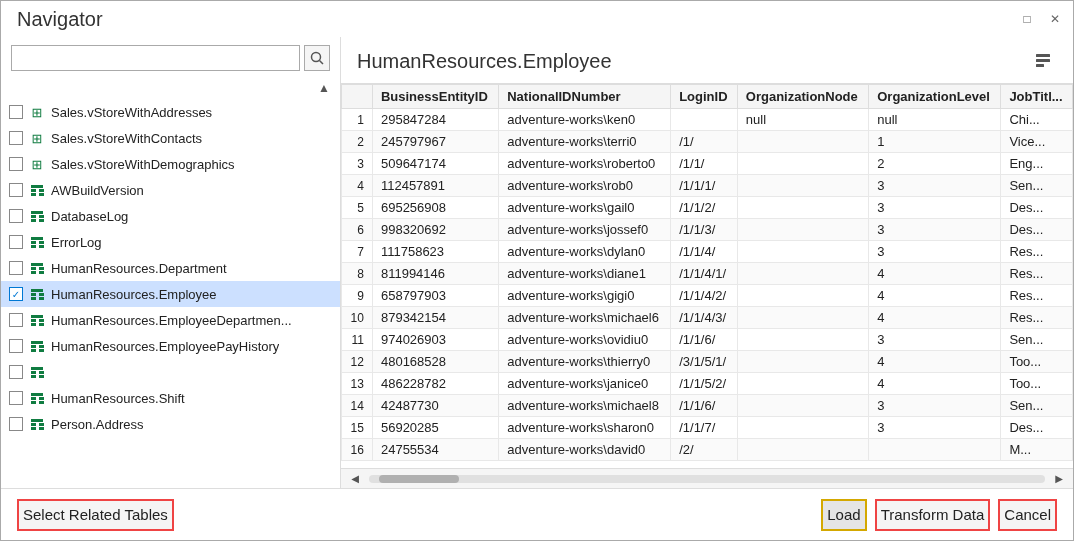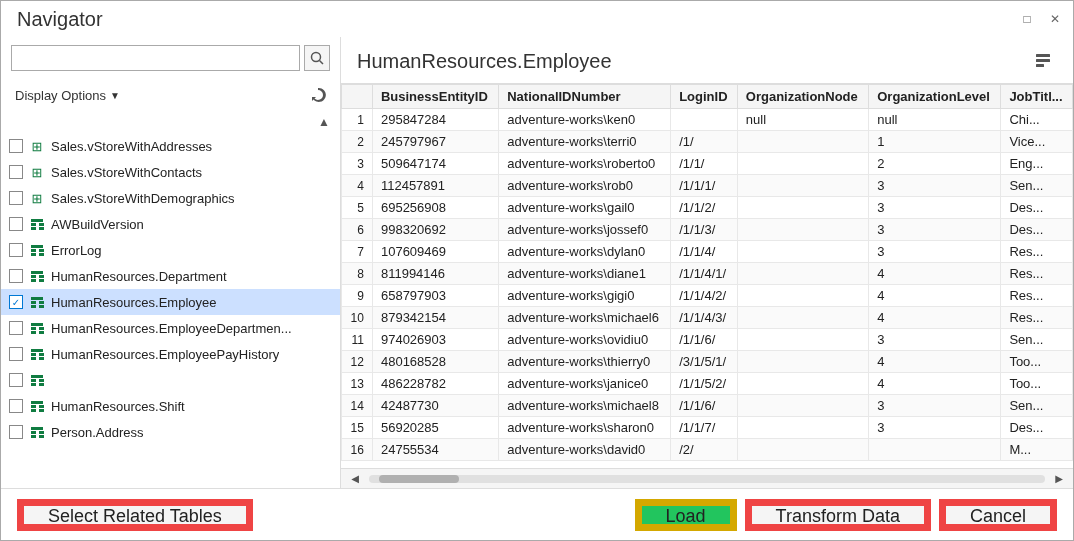--- a/index.html
+++ b/index.html
@@ -297,29 +297,29 @@
       display: flex;
       align-items: center;
       justify-content: space-between;
       padding: 0 16px;
       background: #fff;
     }
     .footer-left { display: flex; align-items: center; }
     .footer-right { display: flex; align-items: center; gap: 8px; }
     .btn {
       height: 32px;
-      padding: 0 24px;
-      border: 7px solid #ef4444;
+      padding: 0 4px;
+      border: 2px solid #ef4444;
       background: #f5f5f5;
       cursor: pointer;
-      font-size: 18px;
+      font-size: 15px;
       color: #222;
     }
     .btn-primary {
-      background: #22c55e;
+      background: #e5e5e5;
       border-color: #d4a800;
       color: #222;
       font-weight: 500;
     }
     .data-table-container::-webkit-scrollbar { width: 10px; height: 10px; }
     .data-table-container::-webkit-scrollbar-track { background: #f0f0f0; }
     .data-table-container::-webkit-scrollbar-thumb { background: #c0c0c0; }
   </style>
 </head>
 <body>
@@ -341,31 +341,20 @@
       <div class="search-bar">
         <input class="search-input" type="text" placeholder="" style="">
         <div class="search-icon-btn">
           <svg width="14" height="14" viewBox="0 0 14 14">
             <circle cx="6" cy="6" r="4.5" stroke="#555" stroke-width="1.5" fill="none"></circle>
             <line x1="9.5" y1="9.5" x2="13" y2="13" stroke="#555" stroke-width="1.5"></line>
           </svg>
         </div>
       </div>
 
-      <div class="display-options-bar">
-        <button class="display-options-btn">
-          <span>Display Options</span>
-          <span style="font-size:10px;">▼</span>
-        </button>
-        <button class="refresh-icon-btn">
-          <svg width="16" height="16" viewBox="0 0 16 16">
-            <path d="M13 8a5 5 0 0 1-8.5 3.5L6 10H2V14l1.5-1.5A7 7 0 1 0 8 1v2a5 5 0 0 1 5 5z" fill="#555"></path>
-          </svg>
-        </button>
-      </div>
 
       <div style="flex: 1 1 0%; overflow: hidden auto;">
           <div style="display:flex;justify-content:flex-end;padding:0 4px 2px;">
           <div class="scroll-arrow">▲</div>
         </div>
         <div id="tree-items-container">
             <div class="tree-item">
               <div class="tree-item-checkbox"></div>
               <div class="tree-item-icon">
                 <div style="font-size:13px;color:#107c41;">⊞</div>
@@ -399,20 +388,41 @@
                     <div class="icon-table-cell" style="width:5px;height:3px;background:#107c41;"></div>
                   </div>
         <div class="icon-table-row">
                     <div class="icon-table-cell" style="width:5px;height:3px;background:#107c41;"></div>
                     <div style="width:1px;"></div>
                     <div class="icon-table-cell" style="width:5px;height:3px;background:#107c41;"></div>
                   </div>
       </div>
               </div>
               <span class="tree-item-label">AWBuildVersion</span>
+            </div>
+            <div class="tree-item">
+              <div class="tree-item-checkbox"></div>
+              <div class="tree-item-icon">
+                <div class="icon-table">
+        <div class="icon-table-row">
+                    <div class="icon-table-cell header" style="width:12px;height:3px;"></div>
+                  </div>
+        <div class="icon-table-row">
+                    <div class="icon-table-cell" style="width:5px;height:3px;background:#107c41;"></div>
+                    <div style="width:1px;"></div>
+                    <div class="icon-table-cell" style="width:5px;height:3px;background:#107c41;"></div>
+                  </div>
+        <div class="icon-table-row">
+                    <div class="icon-table-cell" style="width:5px;height:3px;background:#107c41;"></div>
+                    <div style="width:1px;"></div>
+                    <div class="icon-table-cell" style="width:5px;height:3px;background:#107c41;"></div>
+                  </div>
+      </div>
+              </div>
+              <span class="tree-item-label">DatabaseLog</span>
             </div>
             <div class="tree-item">
               <div class="tree-item-checkbox"></div>
               <div class="tree-item-icon">
                 <div class="icon-table">
         <div class="icon-table-row">
                     <div class="icon-table-cell header" style="width:12px;height:3px;"></div>
                   </div>
         <div class="icon-table-row">
                     <div class="icon-table-cell" style="width:5px;height:3px;background:#107c41;"></div>
@@ -654,21 +664,21 @@
                 <td class="row-num">6</td>
                 <td>998320692</td>
                 <td>adventure-works\jossef0</td>
                 <td>/1/1/3/</td>
                 <td></td>
                 <td>3</td>
                 <td>Des...</td>
               </tr>
               <tr>
                 <td class="row-num">7</td>
-                <td>107609469</td>
+                <td>111758623</td>
                 <td>adventure-works\dylan0</td>
                 <td>/1/1/4/</td>
                 <td></td>
                 <td>3</td>
                 <td>Res...</td>
               </tr>
               <tr>
                 <td class="row-num">8</td>
                 <td>811994146</td>
                 <td>adventure-works\diane1</td>

